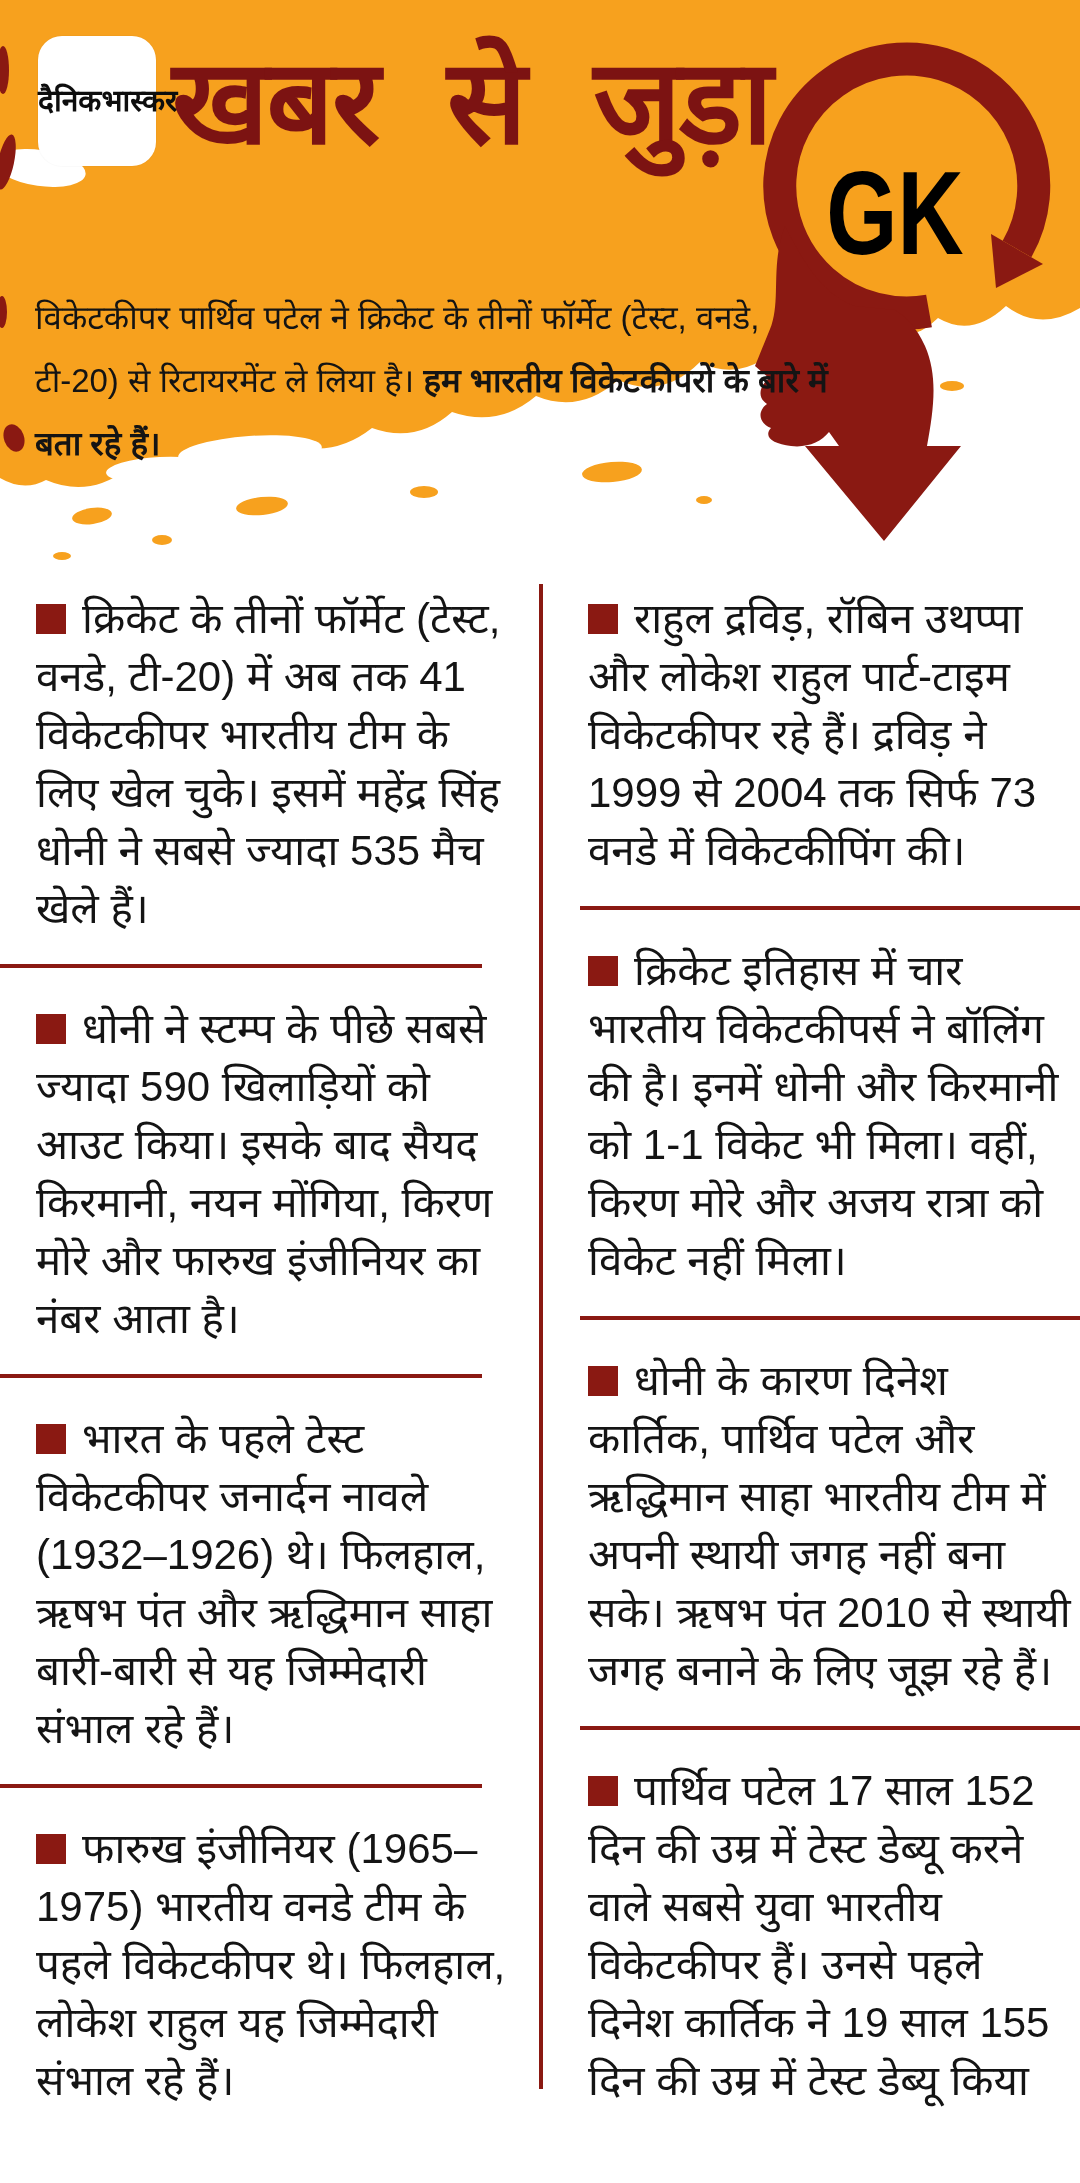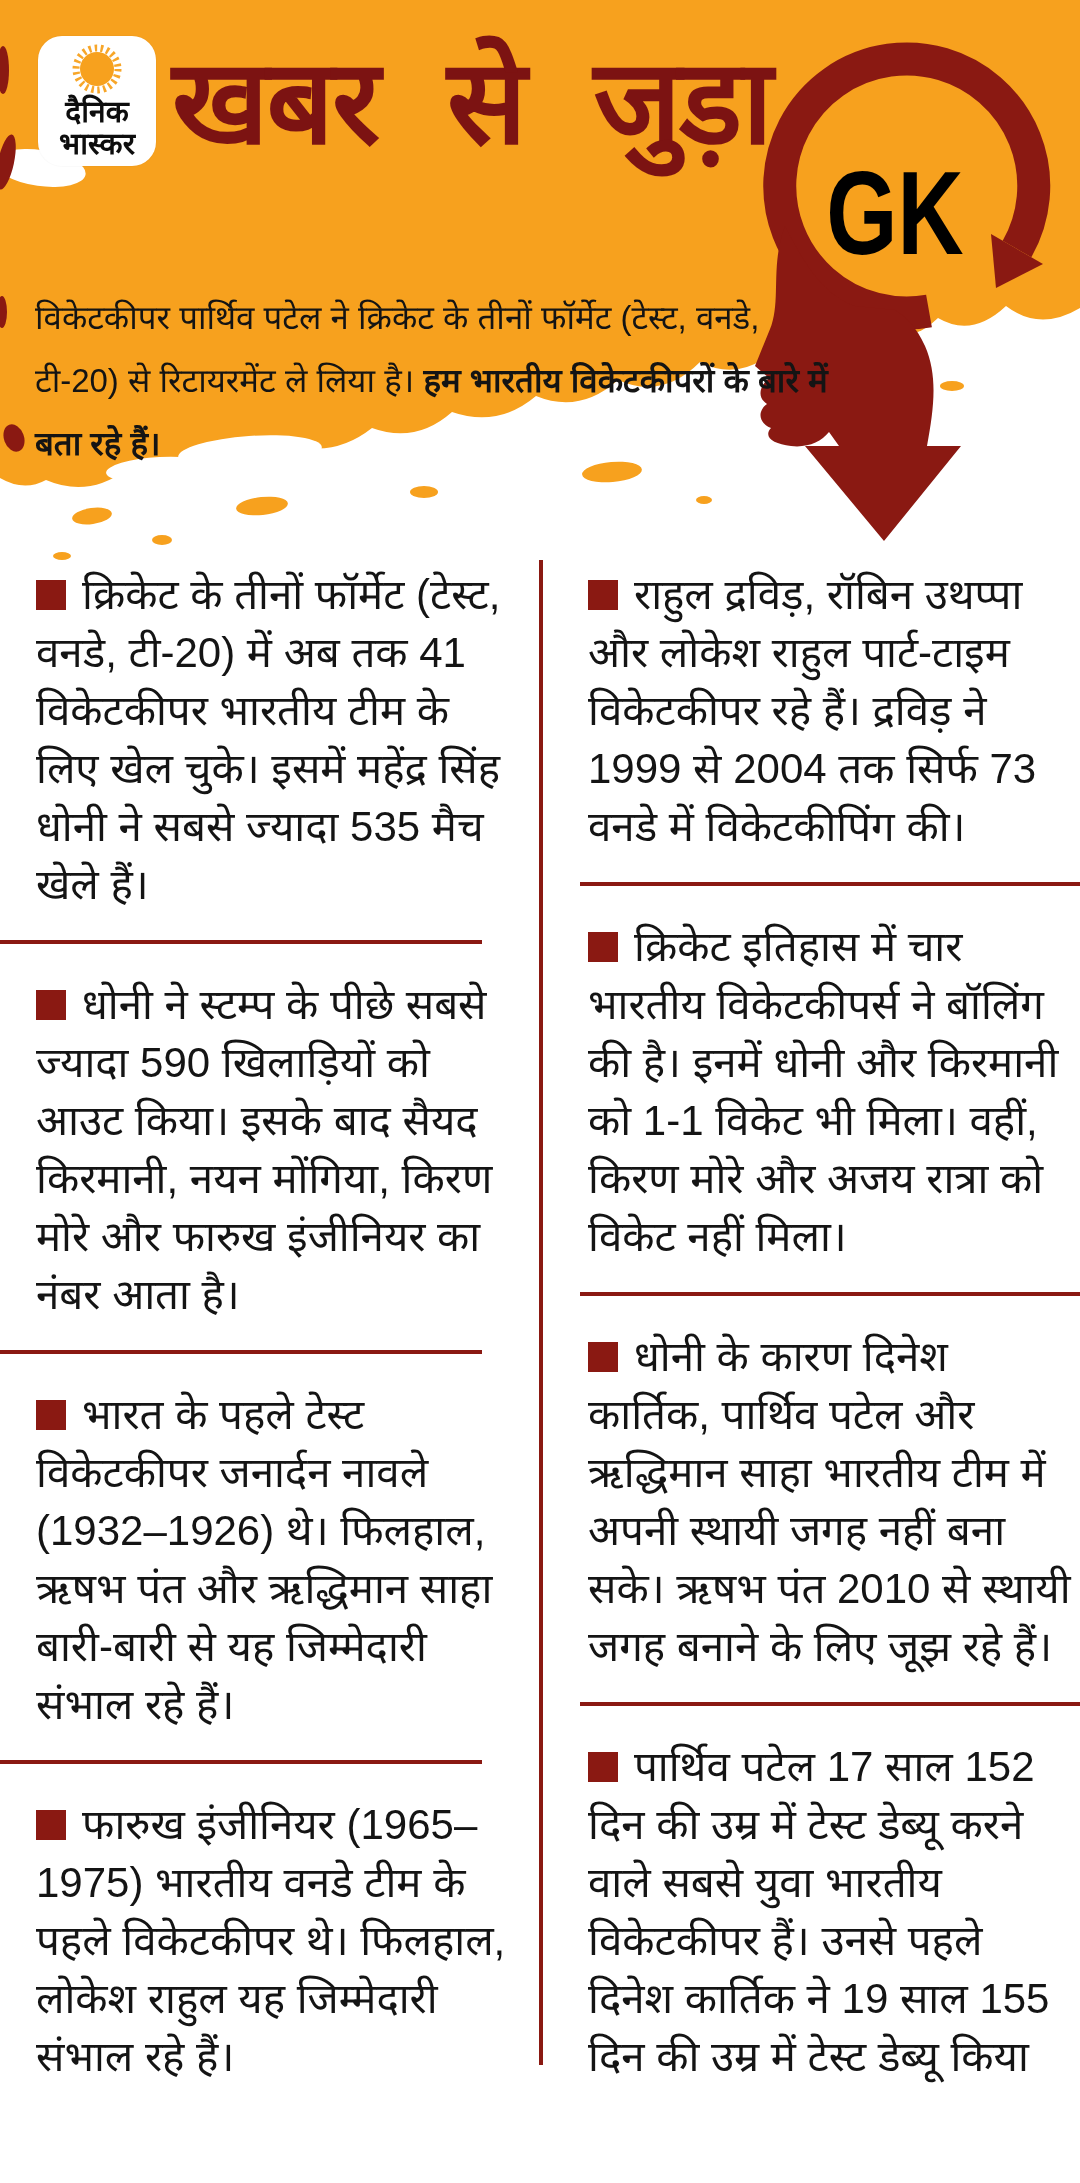--- a/index.html
+++ b/index.html
@@ -9,31 +9,31 @@
     --text:#141414;
   }
   *{margin:0;padding:0;box-sizing:border-box;}
   body{font-family:"Liberation Sans","DejaVu Sans",sans-serif;background:#fff;}
   .page{position:relative;width:1080px;height:2183px;background:#fff;overflow:hidden;}
 
   
   .header{position:absolute;top:0;left:0;width:1080px;height:600px;}
   .header-bg{position:absolute;top:0;left:0;}
   .logo{position:absolute;top:36px;left:38px;width:118px;height:130px;background:#fff;border-radius:24px;
-        display:flex;flex-direction:column;align-items:center;justify-content:flex-start;padding-top:6px;
+        display:flex;flex-direction:row;align-items:center;justify-content:flex-start;
         box-shadow:0 0 0 1px rgba(0,0,0,0.02);}
   .logo-text{font-weight:800;font-size:30px;line-height:32px;color:#0d0d0d;text-align:center;letter-spacing:0;}
   .page-title{position:absolute;left:172px;top:38px;font-size:118px;line-height:1.25;font-weight:700;
               color:var(--title-maroon);letter-spacing:-2px;white-space:nowrap;font-family:Liberation Mono, monospace;}
   .head-art{position:absolute;top:16px;right:0;}
   .intro{position:absolute;left:35px;top:286px;width:810px;font-size:33px;line-height:63px;color:var(--text);font-weight:500;}
   .intro b{font-weight:800;}
 
   
-  .cols{position:absolute;top:552px;left:0;width:1080px;display:flex;}
+  .cols{position:absolute;top:576px;left:0;width:1080px;display:flex;}
   .col-left{width:540px;padding:14px 30px 0 36px;}
   .col-right{flex:1;padding:14px 6px 0 48px;}
   .col-divider{position:absolute;left:539px;top:8px;width:4px;height:1505px;background:var(--maroon);}
   .item{font-size:42px;line-height:58px;color:var(--text);font-weight:500;}
   .bullet{display:inline-block;width:30px;height:30px;background:var(--maroon);margin-right:16px;transform:translateY(1px);}
   .sep{height:4px;background:var(--maroon);}
   .col-left .sep{margin:26px 0 32px -36px;width:calc(100% + 8px);}
   .col-right .sep{margin:26px -6px 32px -8px;}
 </style>
 </head>

